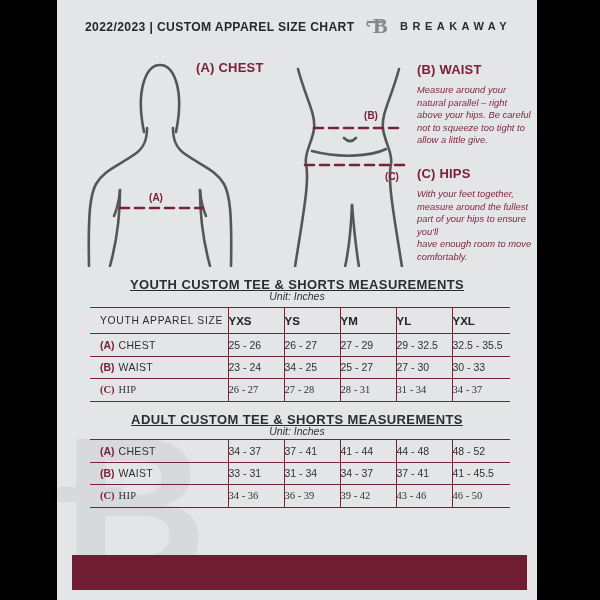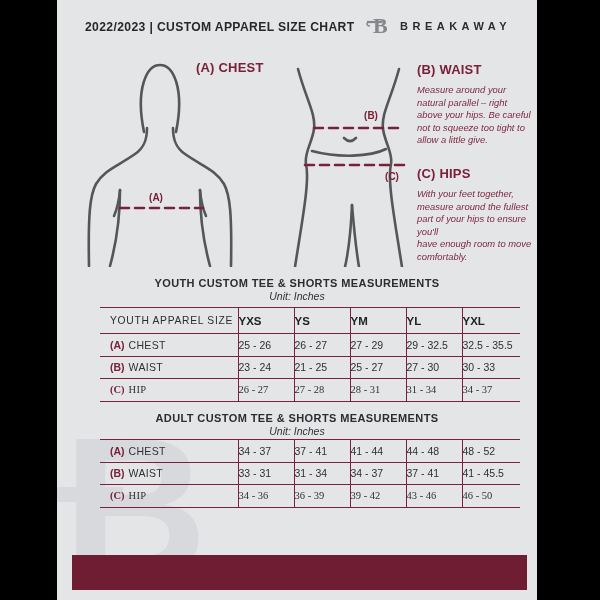--- a/index.html
+++ b/index.html
@@ -36,28 +36,28 @@
   .sec-hips{left:360px;top:166px;width:116px;}
   .fig{position:absolute;}
   .fig-torso{left:17px;top:56px;}
   .fig-lower{left:229px;top:59px;}
   .fig path{fill:none;stroke:#55565a;stroke-width:2.6;stroke-linecap:round;}
   .fig .dash{stroke:#7a2038;stroke-width:2.6;stroke-dasharray:9 6;}
   .fig text{font-family:"Liberation Sans",sans-serif;font-size:10px;font-weight:800;fill:#7a2038;}
   
   .tbl-title{
     position:absolute;left:0;width:100%;text-align:center;
-    font-weight:700;font-size:11px;letter-spacing:.4px;color:#2b2d30;z-index:1;
+    font-weight:700;font-size:13px;letter-spacing:.4px;color:#2b2d30;z-index:1;text-decoration:underline;
   }
   .tbl-unit{
     position:absolute;left:0;width:100%;text-align:center;
     font-style:italic;font-size:10.5px;color:#2f3135;z-index:1;
   }
   table.size{
-    position:absolute;left:43px;width:420px;border-collapse:collapse;
+    position:absolute;left:33px;width:420px;border-collapse:collapse;
     table-layout:fixed;z-index:1;
   }
   table.size tr{border-top:1.5px solid #7a2038;}
   table.size tr.last{border-bottom:1.5px solid #7a2038;font-family:Liberation Serif, serif;}
   table.size td{border-left:1.2px solid #7a2038;text-align:left;
     font-size:10.5px;color:#2e3033;padding:0;}
   table.size td:first-child{border-left:none;text-align:left;padding-left:10px;}
   table.size tr.hrow td{font-weight:700;font-size:11.5px;color:#212326;height:25px;}
   table.size tr.hrow td:first-child{font-weight:400;font-size:10.3px;letter-spacing:.7px;color:#2b2d30;}
   table.size tr.drow td{height:21.5px;}
@@ -156,21 +156,21 @@
       <td><span class="pfx">(A)</span><span class="rlabel">CHEST</span></td>
       <td>25 - 26</td>
       <td>26 - 27</td>
       <td>27 - 29</td>
       <td>29 - 32.5</td>
       <td>32.5 - 35.5</td>
     </tr>
     <tr class="drow">
       <td><span class="pfx">(B)</span><span class="rlabel">WAIST</span></td>
       <td>23 - 24</td>
-      <td>21 - 25</td>
+      <td>34 - 25</td>
       <td>25 - 27</td>
       <td>27 - 30</td>
       <td>30 - 33</td>
     </tr>
     <tr class="drow last">
       <td><span class="pfx">(C)</span><span class="rlabel">HIP</span></td>
       <td>26 - 27</td>
       <td>27 - 28</td>
       <td>28 - 31</td>
       <td>31 - 34</td>

